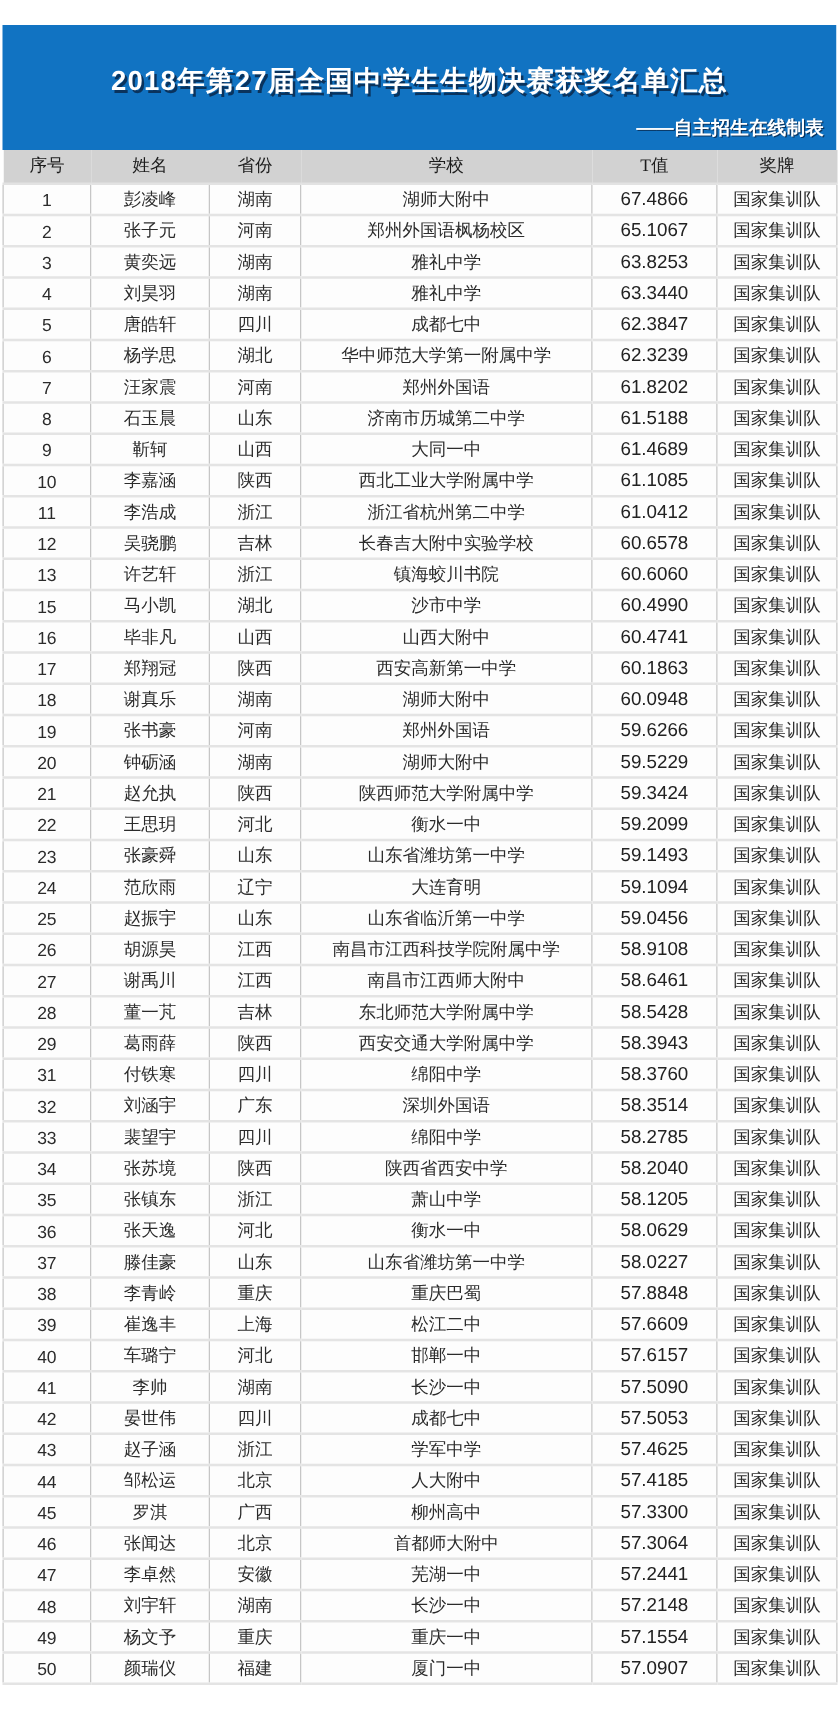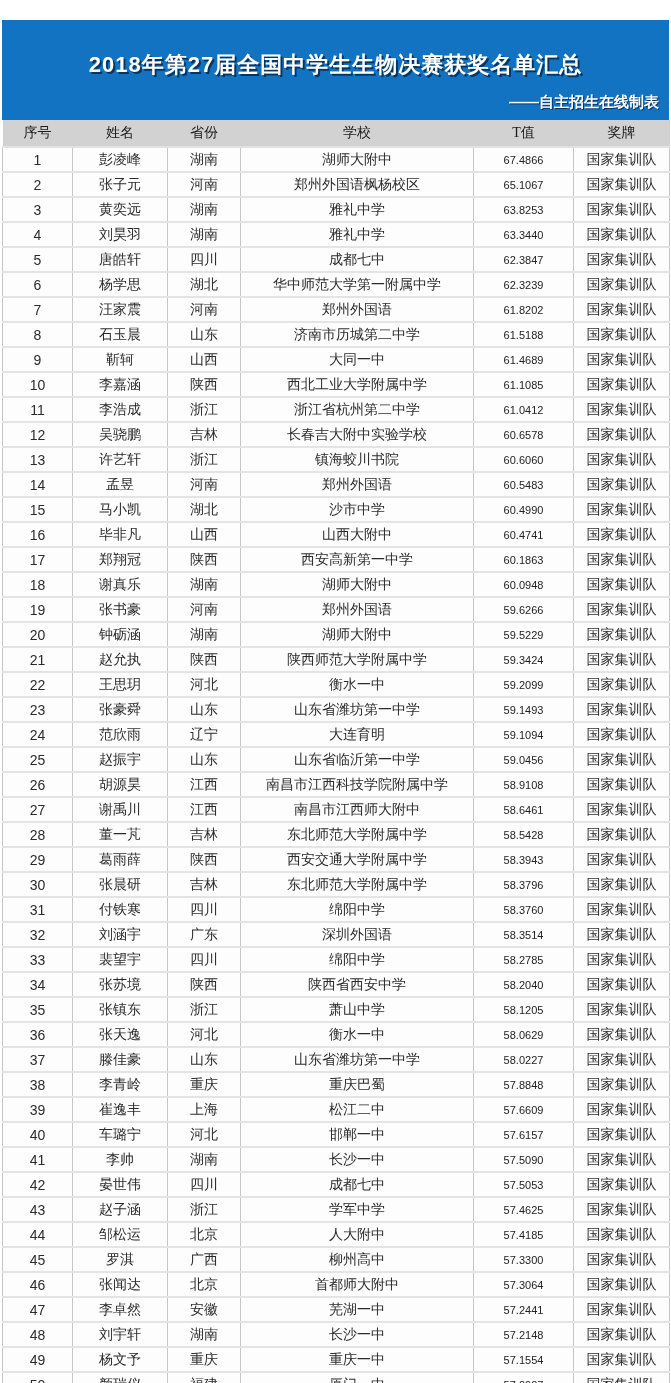--- a/index.html
+++ b/index.html
@@ -72,21 +72,21 @@
     color: #2b2b2b;
     font-size: 14px;
     text-align: center;
     vertical-align: middle;
     border-right: 1px solid #c6c6c6;
     border-bottom: 2px solid #e4e4e4;
     overflow: hidden;
     white-space: nowrap;
   }
   tbody td:first-child { border-left: 1px solid #c6c6c6; }
-  tbody td.t-value { font-size: 11px; color: #222222; }
+  tbody td.t-value { font-size: 15px; color: #222222; }
 </style>
 </head>
 <body>
 
 <div class="page">
 
   <div class="banner">
     <div class="banner-title">2018年第27届全国中学生生物决赛获奖名单汇总</div>
     <div class="banner-subtitle">——自主招生在线制表</div>
   </div>
@@ -209,28 +209,20 @@
         </tr>
         <tr>
           <td>13</td>
           <td>许艺轩</td>
           <td>浙江</td>
           <td>镇海蛟川书院</td>
           <td class="t-value">60.6060</td>
           <td>国家集训队</td>
         </tr>
         <tr>
-          <td>14</td>
-          <td>孟昱</td>
-          <td>河南</td>
-          <td>郑州外国语</td>
-          <td class="t-value">60.5483</td>
-          <td>国家集训队</td>
-        </tr>
-        <tr>
           <td>15</td>
           <td>马小凯</td>
           <td>湖北</td>
           <td>沙市中学</td>
           <td class="t-value">60.4990</td>
           <td>国家集训队</td>
         </tr>
         <tr>
           <td>16</td>
           <td>毕非凡</td>
@@ -334,28 +326,20 @@
           <td>东北师范大学附属中学</td>
           <td class="t-value">58.5428</td>
           <td>国家集训队</td>
         </tr>
         <tr>
           <td>29</td>
           <td>葛雨薛</td>
           <td>陕西</td>
           <td>西安交通大学附属中学</td>
           <td class="t-value">58.3943</td>
-          <td>国家集训队</td>
-        </tr>
-        <tr>
-          <td>30</td>
-          <td>张晨研</td>
-          <td>吉林</td>
-          <td>东北师范大学附属中学</td>
-          <td class="t-value">58.3796</td>
           <td>国家集训队</td>
         </tr>
         <tr>
           <td>31</td>
           <td>付铁寒</td>
           <td>四川</td>
           <td>绵阳中学</td>
           <td class="t-value">58.3760</td>
           <td>国家集训队</td>
         </tr>

